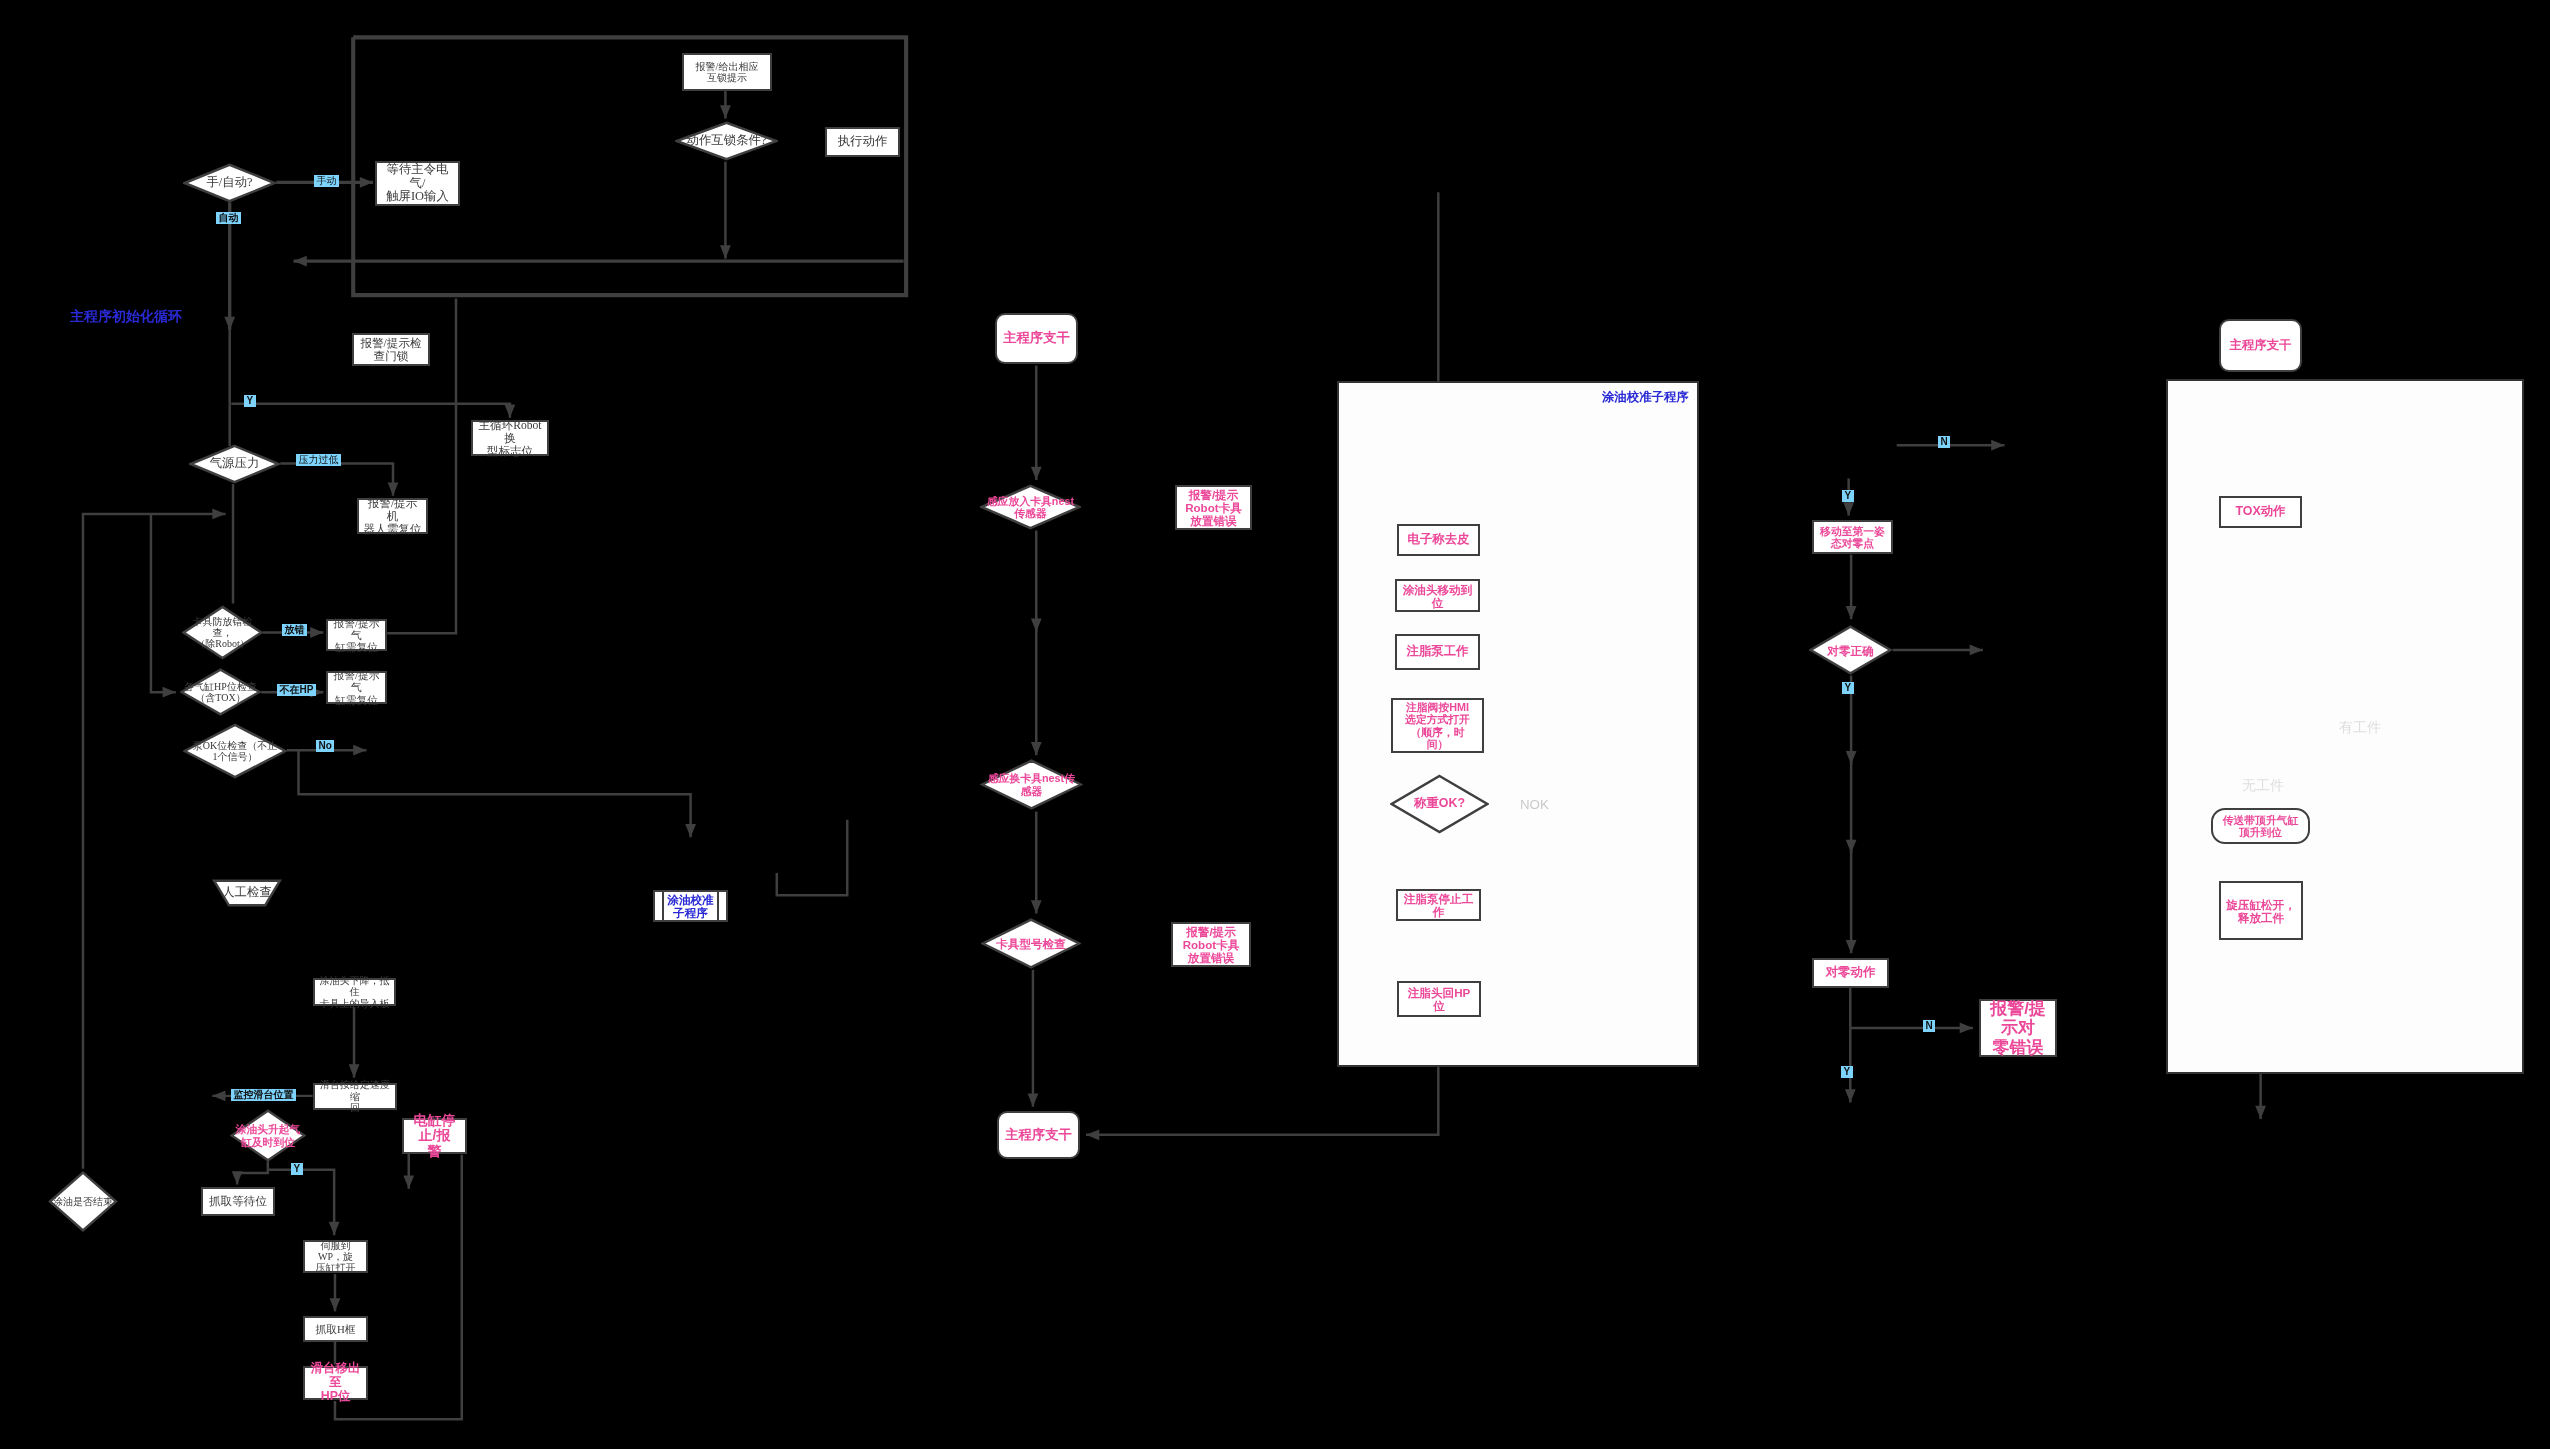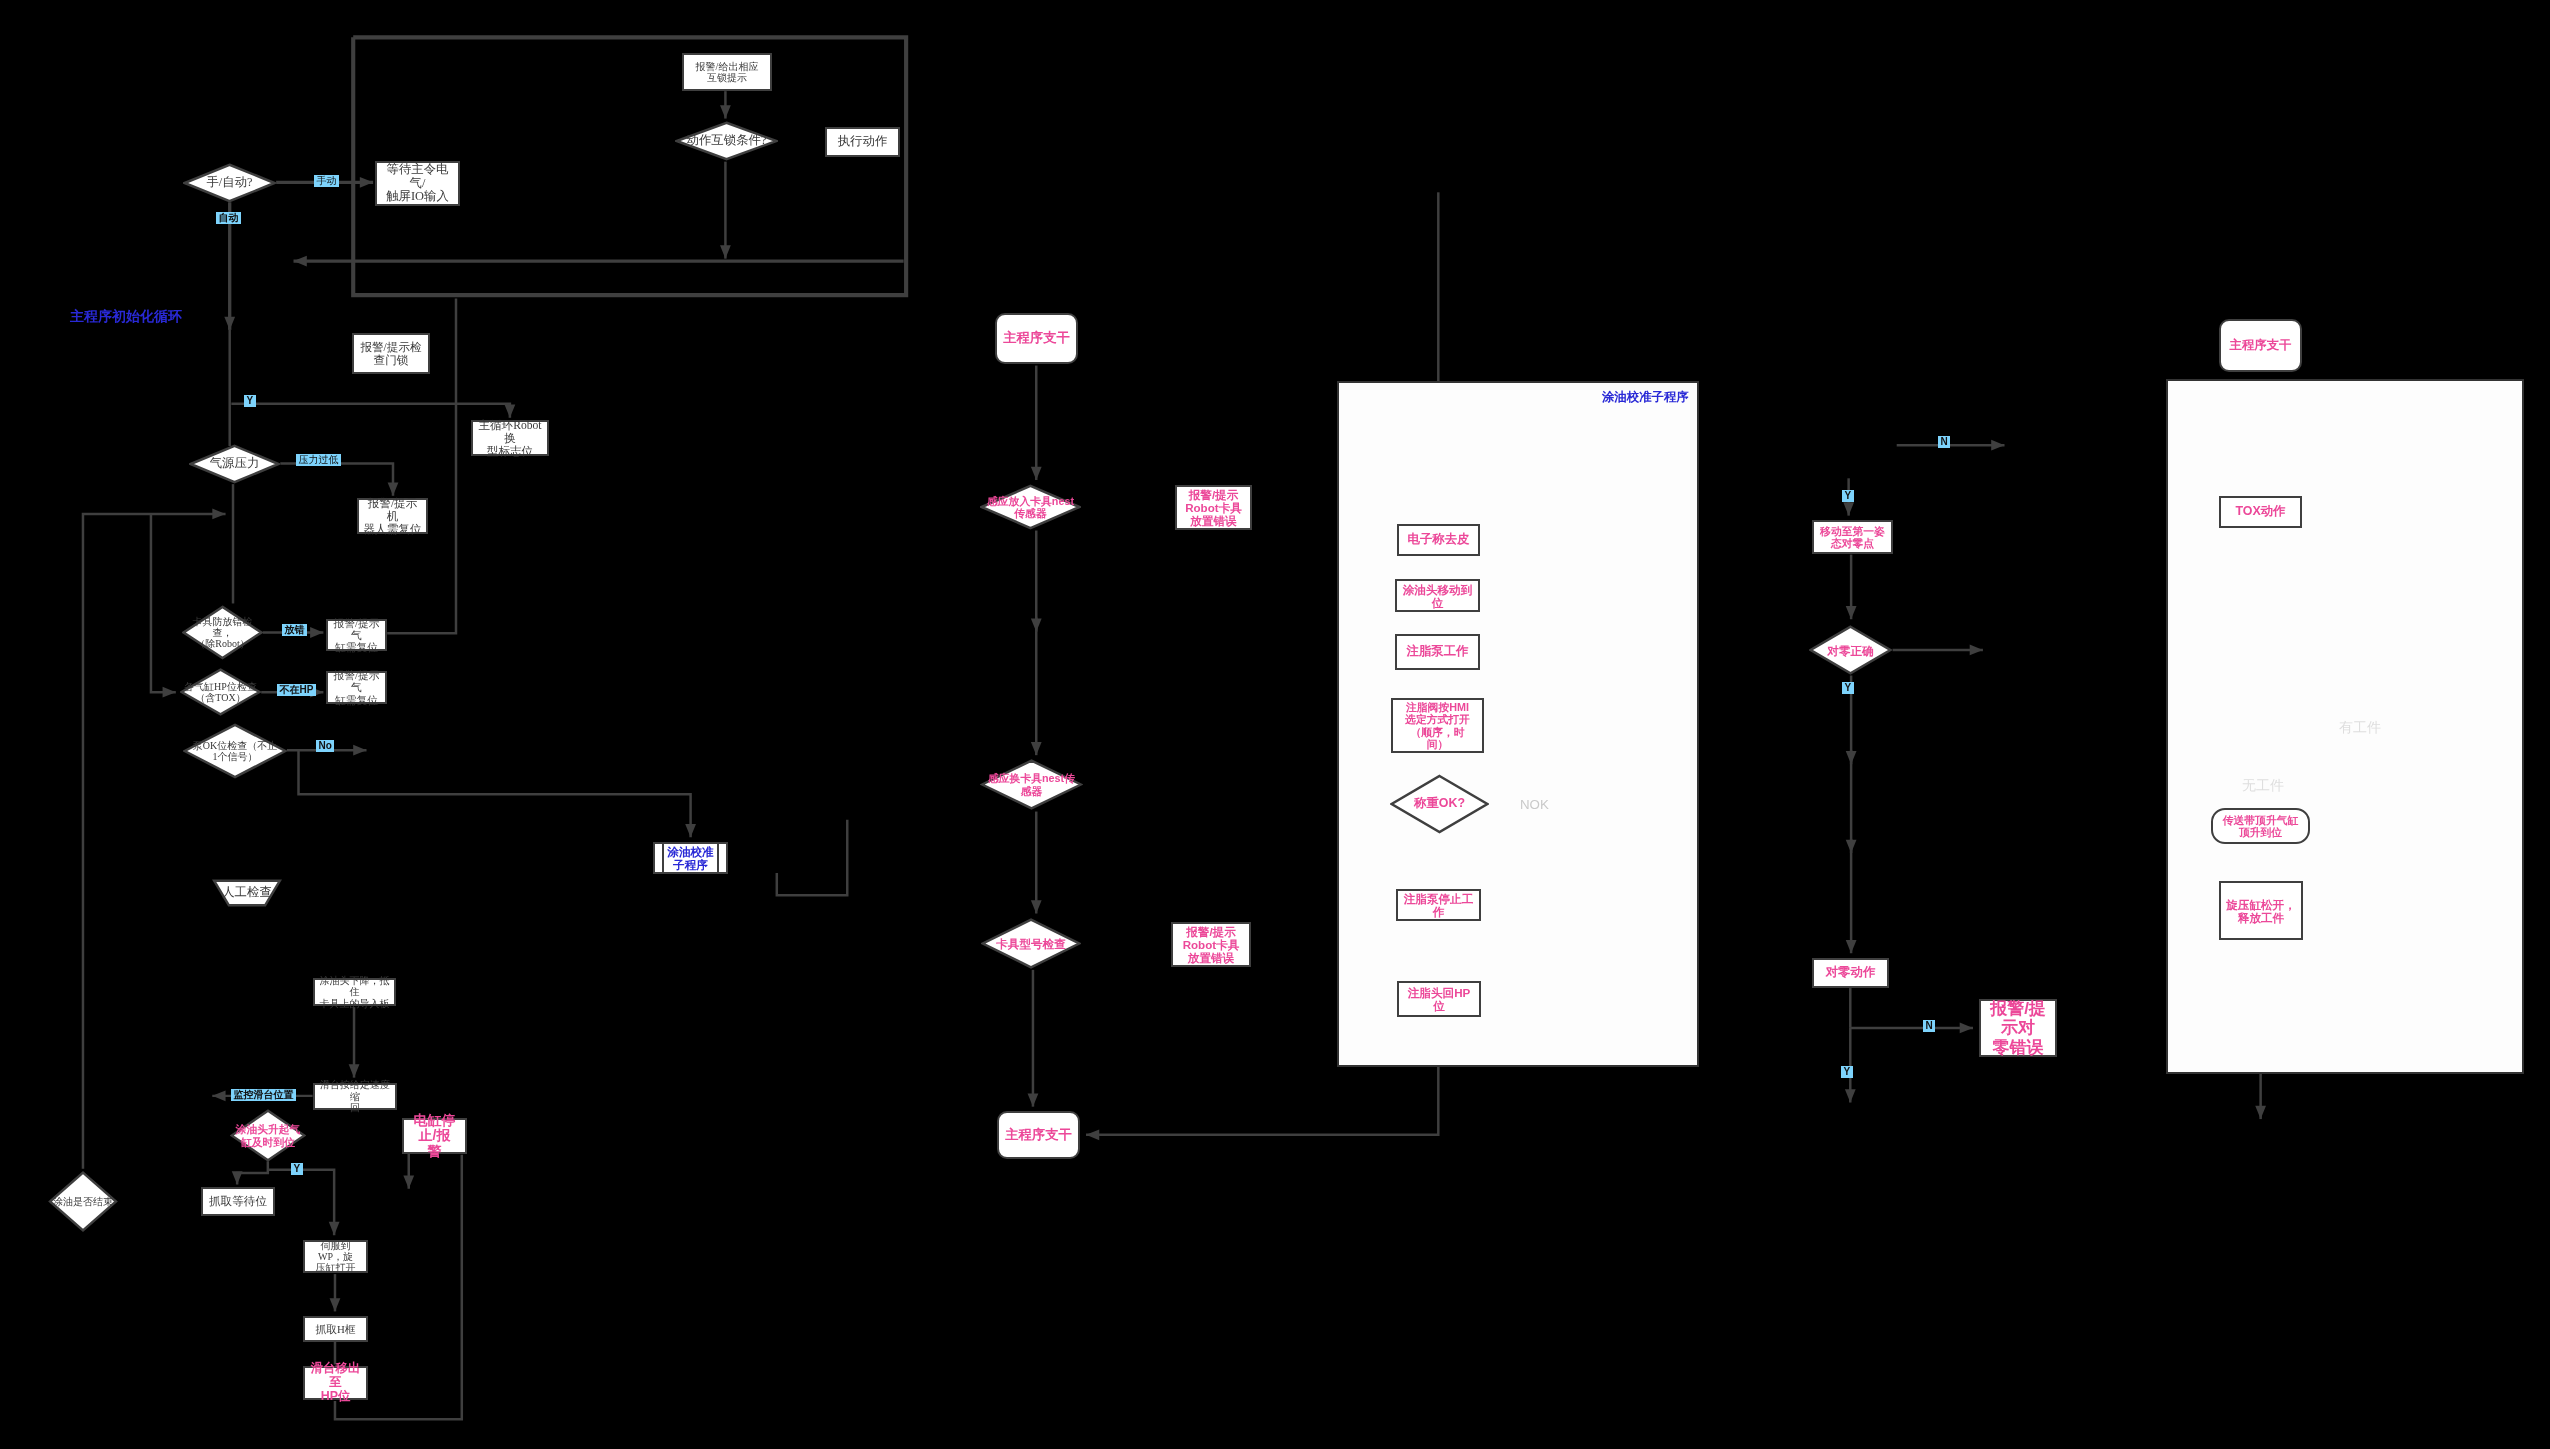--- a/index.html
+++ b/index.html
@@ -11,21 +11,21 @@
                font-family:"Liberation Sans","DejaVu Sans",sans-serif;}
   .node{position:absolute;box-sizing:border-box;display:flex;align-items:center;justify-content:center;
         text-align:center;white-space:pre-line;line-height:1.12;}
   .shape-box,.shape-rounded,.shape-sub{background:#fff;border:2.5px solid #3f3f3f;}
   .shape-rounded{border-radius:10px;}
   .shape-diamond,.shape-trap{background:transparent;border:none;}
   .shape-diamond svg,.shape-trap svg{position:absolute;left:0;top:0;}
   .node span.txt{position:relative;z-index:2;display:block;width:100%;padding:0 3.3px;}
   .f-s{font-family:"Liberation Serif","DejaVu Serif",serif;color:#3a3a3a;}
   .f-b{font-family:"Liberation Sans","DejaVu Sans",sans-serif;color:#ec4899;font-weight:bold;}
-  .f-blue{color:#2929d6 !important;}
+  .f-blue{color:#2929d6 !important;margin-top:48px;}
   .subline{position:absolute;top:0;bottom:0;width:2.5px;background:#3f3f3f;z-index:1;}
   .chip{position:absolute;background:#7dd3fc;color:#111;padding:0 2.5px;line-height:1.15;
         font-size:10px;white-space:nowrap;z-index:5;}
   .chip-b{font-family:"Liberation Sans","DejaVu Sans",sans-serif;font-weight:bold;}
   .chip-s{font-family:"Liberation Serif","DejaVu Serif",serif;}
   .floatlabel{position:absolute;background:transparent;white-space:nowrap;z-index:5;line-height:1.1;}
   .light-b{color:#c9c9c9;font-family:"Liberation Sans","DejaVu Sans",sans-serif;font-size:13.3px;}
   .light-s{color:#dedede;font-family:"Liberation Serif","DejaVu Serif",serif;font-size:14px;}
   .annotation{position:absolute;font-family:"Liberation Serif","DejaVu Serif",serif;
               font-weight:bold;white-space:nowrap;z-index:5;}
@@ -137,21 +137,21 @@
         <polygon points="56,2 110,24 56,46 2,24" fill="#ffffff" stroke="#3f3f3f" stroke-width="3"></polygon>
       </svg><span class="txt">手/自动?</span></div>
     <div class="node shape-box f-s" style="left: 375px; top: 161px; width: 85px; height: 45px; font-size: 12.4px;"><span class="txt">等待主令电气/
 触屏IO输入</span></div>
     <div class="node shape-box f-s" style="left: 682px; top: 53px; width: 90px; height: 38px; font-size: 10px;"><span class="txt">报警/给出相应
 互锁提示</span></div>
     <div class="node shape-diamond f-s" style="left: 675px; top: 121px; width: 103px; height: 40px; font-size: 12.4px;"><svg width="103" height="40" viewBox="0 0 124 48">
         <polygon points="62,2 122,24 62,46 2,24" fill="#ffffff" stroke="#3f3f3f" stroke-width="3"></polygon>
       </svg><span class="txt">动作互锁条件?</span></div>
     <div class="node shape-box f-s" style="left: 825px; top: 127px; width: 75px; height: 30px; font-size: 12.4px;"><span class="txt">执行动作</span></div>
-    <div class="node shape-box f-s" style="left: 352px; top: 333px; width: 78px; height: 41px; font-size: 11.6px;"><span class="txt">报警/提示检
+    <div class="node shape-box f-s" style="left: 352px; top: 333px; width: 78px; height: 33px; font-size: 11.6px;"><span class="txt">报警/提示检
 查门锁</span></div>
     <div class="node shape-box f-s" style="left: 471px; top: 420px; width: 78px; height: 36px; font-size: 11.6px;"><span class="txt">主循环Robot换
 型标志位</span></div>
     <div class="node shape-diamond f-s" style="left: 189px; top: 444px; width: 91px; height: 40px; font-size: 12.4px;"><svg width="91" height="40" viewBox="0 0 110 48">
         <polygon points="55,2 108,24 55,46 2,24" fill="#ffffff" stroke="#3f3f3f" stroke-width="3"></polygon>
       </svg><span class="txt">气源压力</span></div>
     <div class="node shape-box f-s" style="left: 357px; top: 498px; width: 71px; height: 36px; font-size: 11.6px;"><span class="txt">报警/提示机
 器人需复位</span></div>
     <div class="node shape-diamond f-s" style="left: 182px; top: 605px; width: 81px; height: 55px; font-size: 10px;"><svg width="81" height="55" viewBox="0 0 98 66">
         <polygon points="49,2 96,33 49,64 2,33" fill="#ffffff" stroke="#3f3f3f" stroke-width="3"></polygon>

